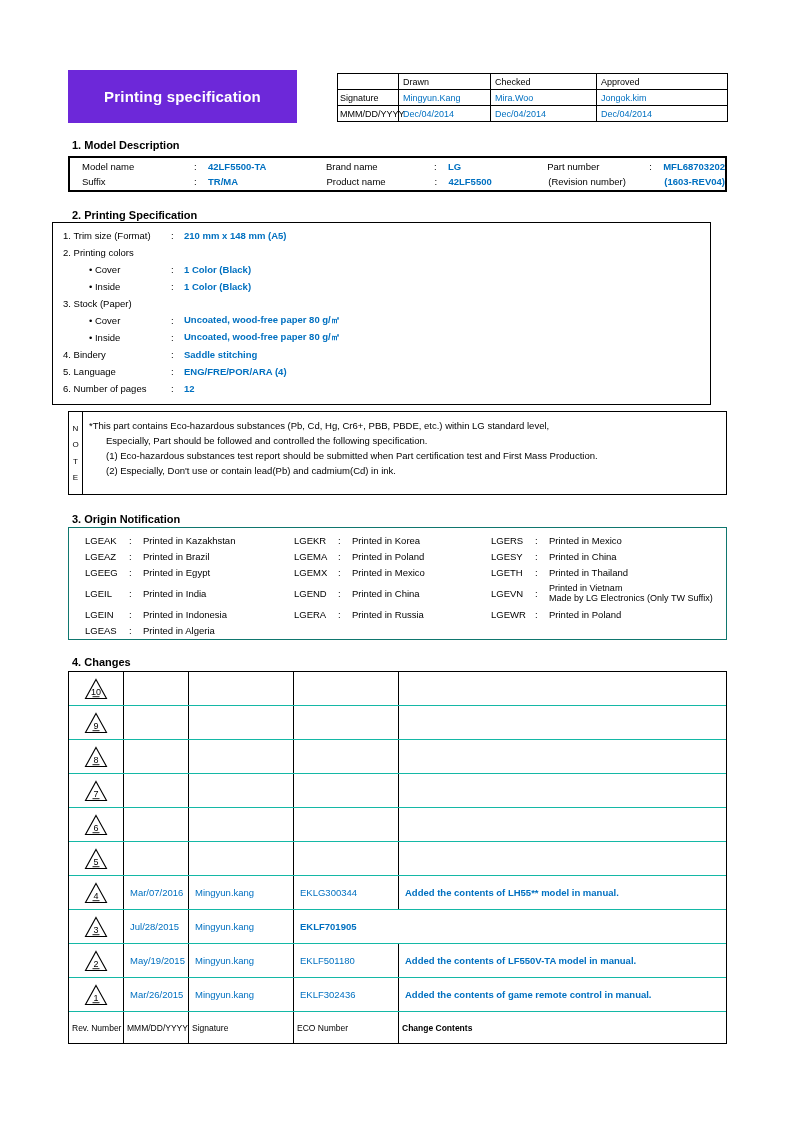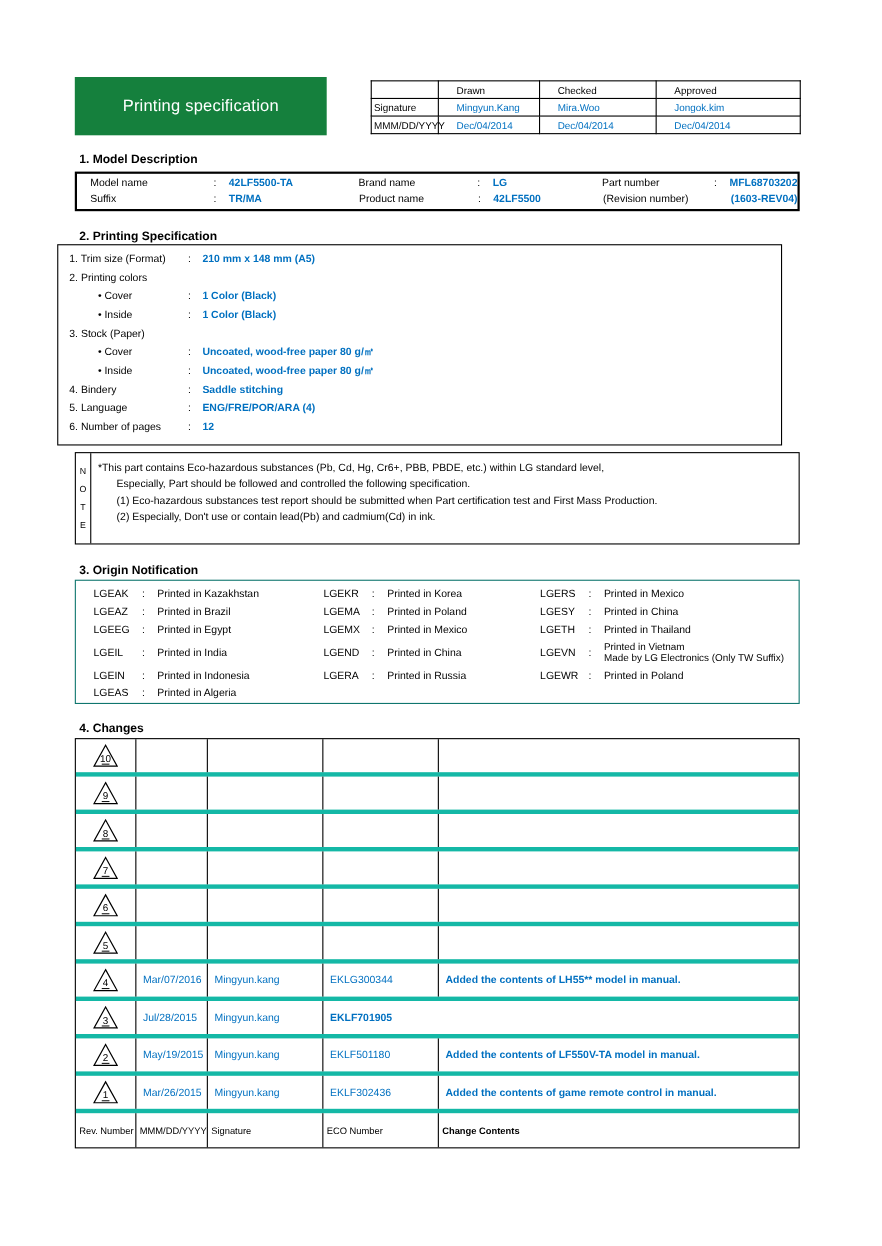--- a/index.html
+++ b/index.html
@@ -4,28 +4,28 @@
 <style>
   * { margin:0; padding:0; box-sizing:border-box; }
   html,body { background:#ffffff; }
   .page {
     position:relative; width:802px; height:1133px; background:#ffffff;
     font-family:"Liberation Sans", sans-serif; color:#000; overflow:hidden;
   }
   
   .title-box {
     position:absolute; left:68px; top:70px; width:229px; height:53px;
-    background:#15803d; color:#fff; display:flex; align-items:center; justify-content:center;
-    font-size:15px; font-weight:normal; letter-spacing:0.2px;
+    background:#6d28d9; color:#fff; display:flex; align-items:center; justify-content:center;
+    font-size:15px; font-weight:bold; letter-spacing:0.2px;
   }
   
   .signoff { position:absolute; left:337px; top:73px; width:390px; border-collapse:collapse; table-layout:fixed; }
   .signoff col.c0 { width:61px; } .signoff col.c1 { width:92px; }
   .signoff col.c2 { width:106px; } .signoff col.c3 { width:131px; }
-  .signoff td { border:1px solid #000; font-size:9px; padding:1px 16px; height:16px; vertical-align:middle; white-space:nowrap; }
+  .signoff td { border:1px solid #000; font-size:9px; padding:1px 4px; height:16px; vertical-align:middle; white-space:nowrap; }
   .signoff td.hdr { color:#000; }
   .signoff td.lab { padding:1px 2px; }
   .signoff td.val { color:#0070C0; }
   
   .sec-heading { position:absolute; left:72px; font-size:11px; font-weight:bold; }
   .h-model   { top:139px; }
   .h-spec    { top:209px; }
   .h-origin  { top:513px; }
   .h-changes { top:656px; }
   
@@ -71,21 +71,21 @@
     display:grid; grid-template-columns:209px 197px 1fr;
     grid-template-rows:16px 16px 16px 26px 16px 16px;
   }
   .og-cell { display:flex; align-items:center; font-size:9.5px; }
   .og-code { width:44px; }
   .og-colon { width:14px; }
   .og-loc { white-space:nowrap; }
   .og-loc.two-line { white-space:normal; line-height:10.5px; font-size:9px; }
   
   .changes-table { position:absolute; left:68px; top:671px; width:659px; border:1px solid #000; }
-  .ch-row { display:grid; grid-template-columns:55px 65px 105px 105px 1fr; height:34px; border-bottom:4px solid #14b8a6; }
+  .ch-row { display:grid; grid-template-columns:55px 65px 105px 105px 1fr; height:34px; border-bottom:1px solid #14b8a6; }
   .ch-row:last-child { border-bottom:none; }
   .ch-row.footer { height:31px; }
   .ch-cell {
     border-right:1px solid #000; display:flex; align-items:center;
     padding-left:6px; font-size:9.5px; color:#0070C0; overflow:hidden; white-space:nowrap;
   }
   .ch-cell:last-child { border-right:none;font-weight:bold; }
   .ch-cell.rev { justify-content:center; padding-left:0; }
   .ch-row.footer .ch-cell { color:#000; font-size:8.5px; padding-left:3px; }
   .rev-tri polygon { fill:#ffffff; stroke:#000; stroke-width:1.1; }

